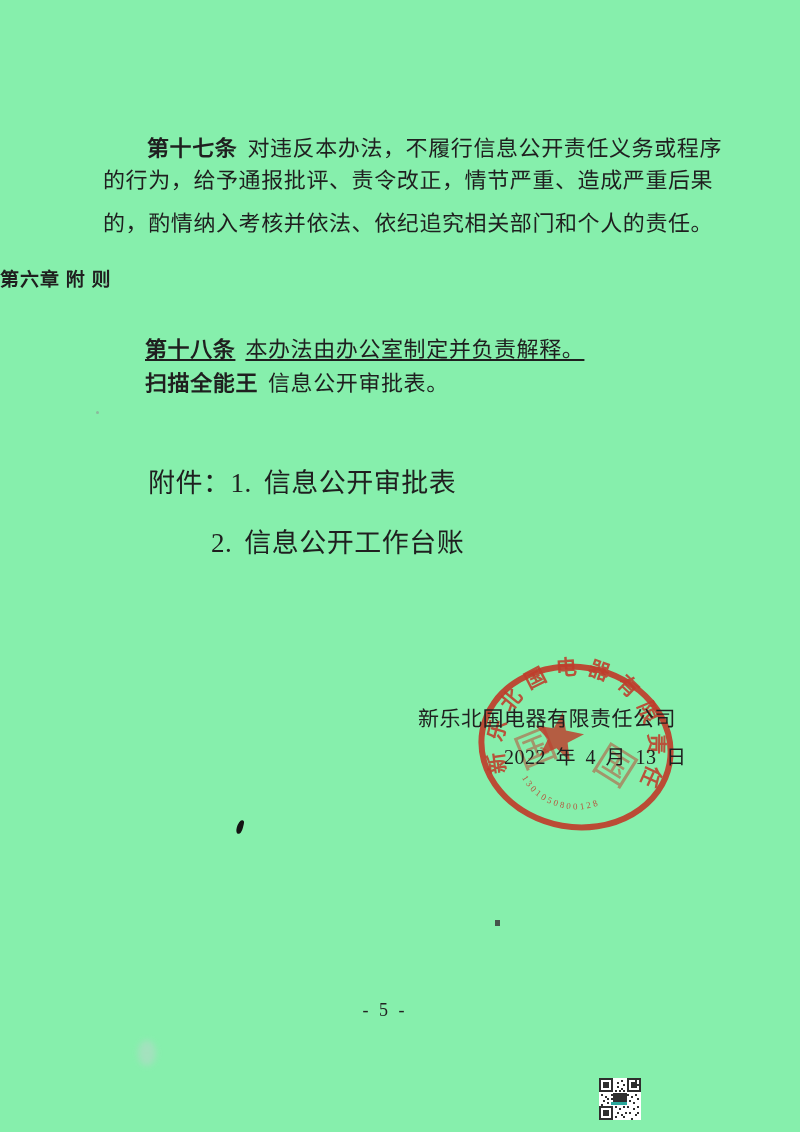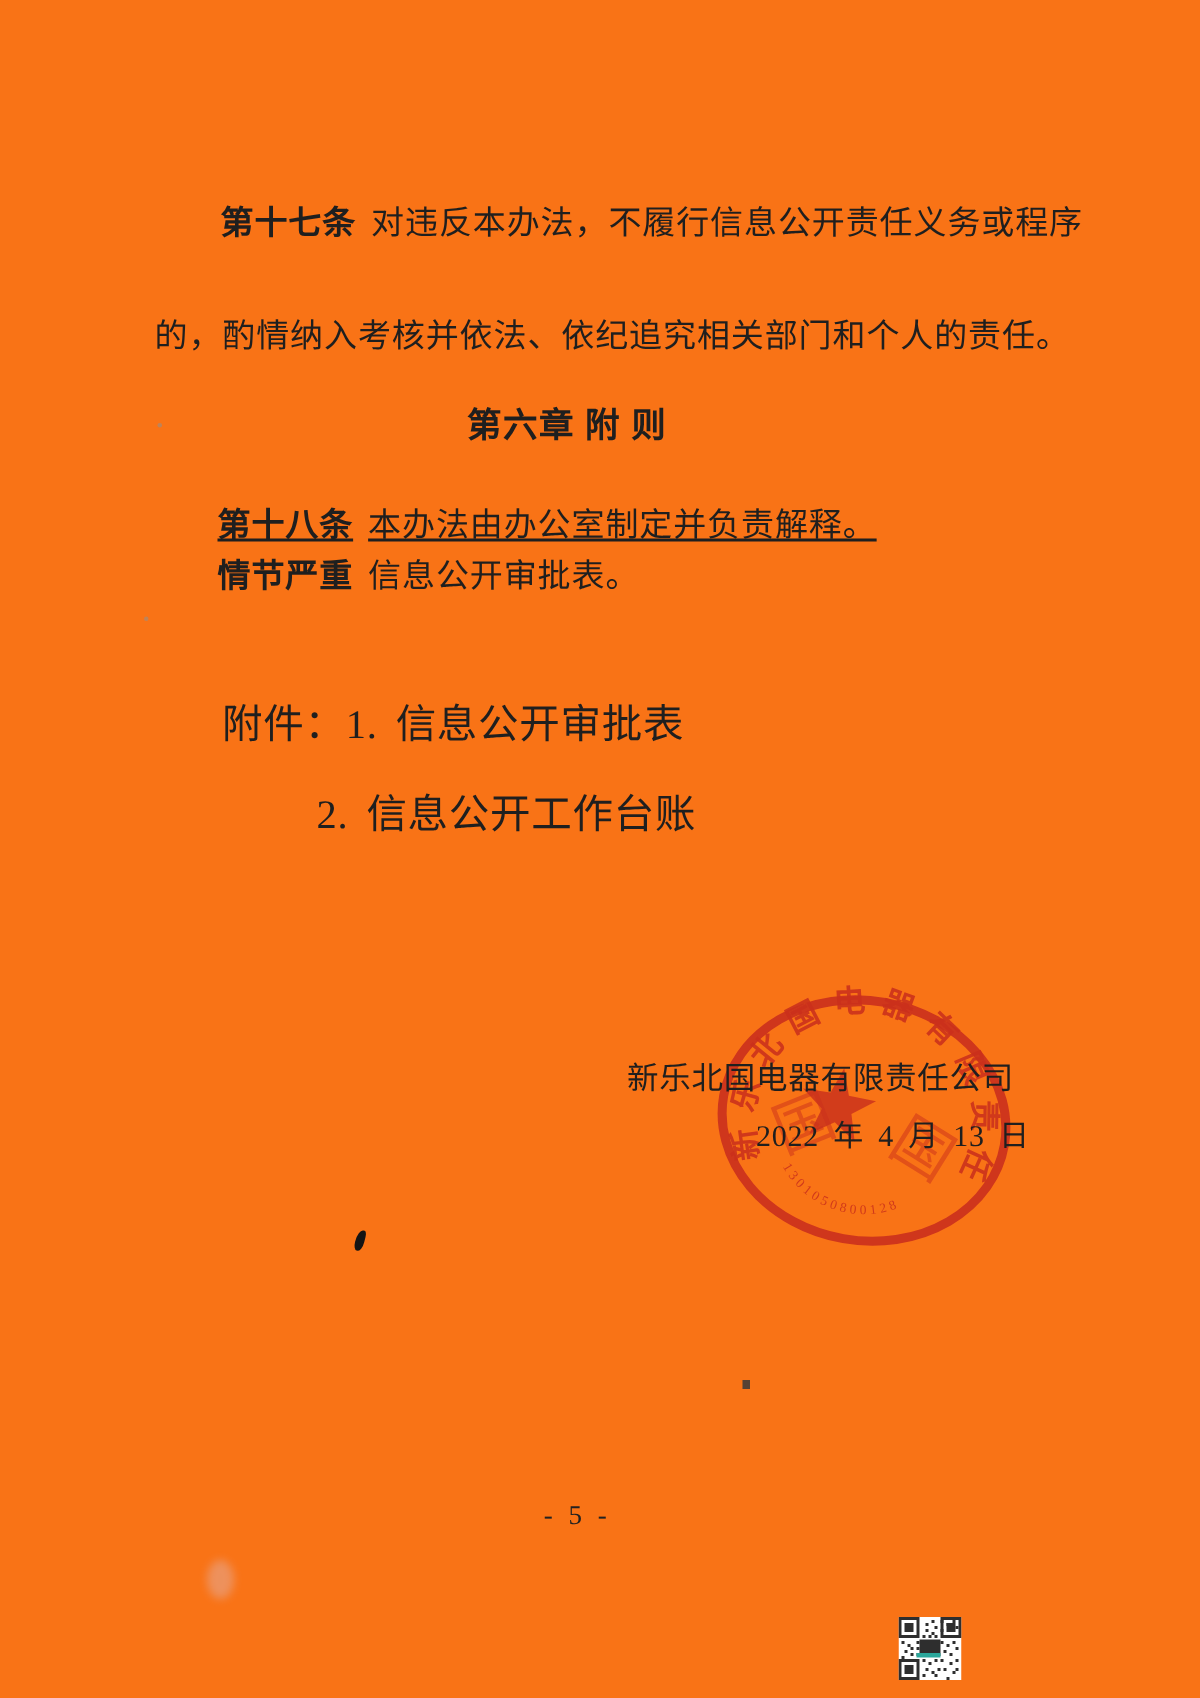--- a/index.html
+++ b/index.html
@@ -1,33 +1,33 @@
 <!DOCTYPE html>
 <html lang="zh-CN"><head>
 <meta charset="utf-8">
 <style>
   html,body { margin:0; padding:0; background:#e9e9e9; }
   .page {
     position:relative;
     width:800px; height:1132px;
     margin:0 auto;
-    background:#f97316;
+    background:#86efac;
     overflow:hidden;
     font-family:"Liberation Serif","DejaVu Serif",serif;
     color:#1f1f1f;
   }
   .abs { position:absolute; }
   .line { font-size:22px; line-height:26px; letter-spacing:0.6px; white-space:nowrap; }
   .b { font-weight:700; }
   .gap10 { margin-left:10px; }
   .gap12 { margin-left:12px; }
   .heading {
     left:0; top:264px; width:756px;
-    text-align:center;
-    font-size:23px; font-weight:700; letter-spacing:1px;
+    text-align:left;
+    font-size:19px; font-weight:700; letter-spacing:1px;
     white-space:nowrap;
   }
   .attach { font-size:27px; line-height:25px; letter-spacing:0.5px; white-space:nowrap; }
   .sig-company { left:418px; top:702px; font-size:21px; letter-spacing:0.5px; white-space:nowrap; z-index:5; }
   .sig-date { left:504px; top:741px; font-size:20px; letter-spacing:0.5px; word-spacing:4px; white-space:nowrap; z-index:5;text-align:right; }
   .page-num {
     left:340px; top:1000px; width:90px;
     text-align:center; font-size:18px; letter-spacing:3px;
     color:#222;
   }
@@ -53,32 +53,33 @@
   .qr { left:599px; top:1078px; }
 </style>
 </head>
 <body>
 
 <div class="page">
 
   <div class="line abs" style="left:147px; top:136px;">
     <span class="b">第十七条</span><span class="gap10">对违反本办法，不履行信息公开责任义务或程序</span>
   </div>
+  <div class="line abs" style="left:103px; top:168px;">的行为，给予通报批评、责令改正，情节严重、造成严重后果</div>
   <div class="line abs" style="left:103px; top:211px;">的，酌情纳入考核并依法、依纪追究相关部门和个人的责任。</div>
 
   <div class="heading abs">第六章 附 则</div>
 
   <div class="dot abs" style="left:105px; top:282px;"></div>
   <div class="dot abs" style="left:96px; top:411px;"></div>
 
   <div class="line abs" style="left:145px; top:337px;text-decoration:underline;">
     <span class="b">第十八条</span><span class="gap10">本办法由办公室制定并负责解释。</span>
   </div>
   <div class="line abs" style="left:145px; top:371px;">
-    <span class="b">情节严重</span><span class="gap10">信息公开审批表。</span>
+    <span class="b">扫描全能王</span><span class="gap10">信息公开审批表。</span>
   </div>
 
   <div class="attach abs" style="left:148px; top:471px;">
     <span>附件：</span><span>1.</span><span class="gap12">信息公开审批表</span>
   </div>
   <div class="attach abs" style="left:211px; top:531px;">
     <span>2.</span><span class="gap12">信息公开工作台账</span>
   </div>
 
   <svg class="abs seal-svg" width="214" height="180" viewBox="0 0 214 180" aria-hidden="true">

